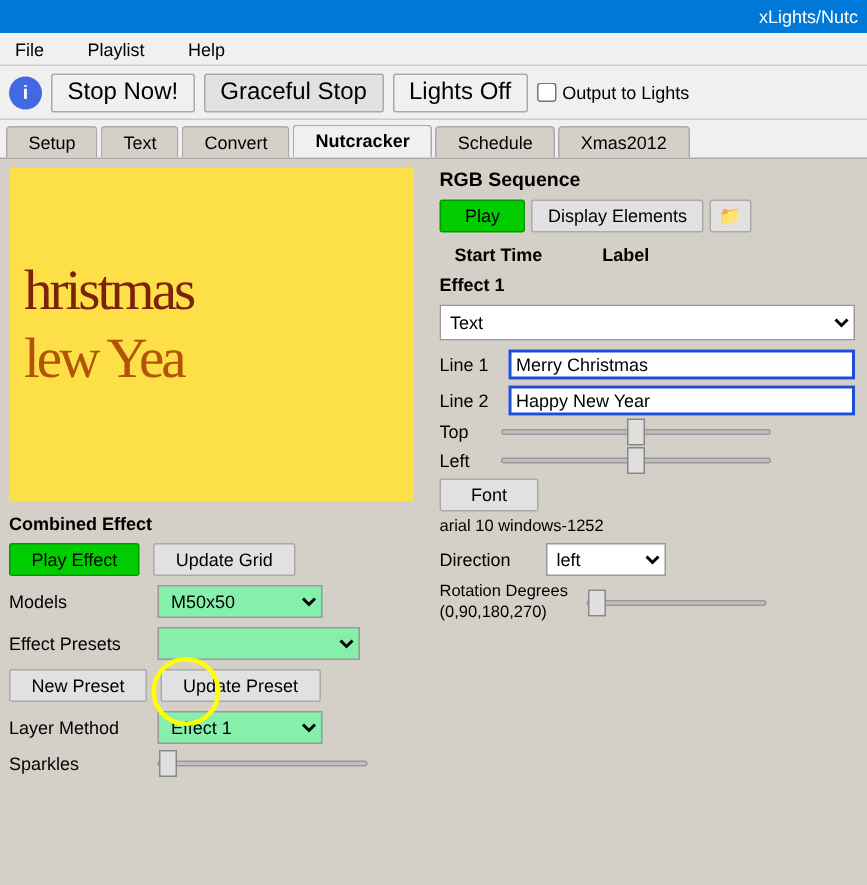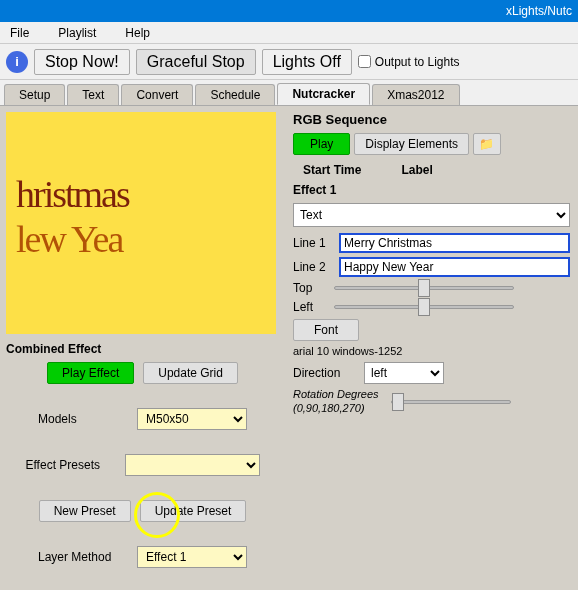--- a/index.html
+++ b/index.html
@@ -147,23 +147,22 @@
     .section-label {
       font-size: 12px;
       font-weight: bold;
       margin-bottom: 6px;
     }
 
     
     .form-row {
       display: flex;
       align-items: center;
-      margin-bottom: 24px;
+      margin-bottom: 6px;
       gap: 9px;
-      justify-content: center;
     }
     .form-label-left {
       width: 90px;
       font-size: 12px;
       flex-shrink: 0;
     }
 
     .btn-green {
       background: #00cc00;
       border: 1px solid #009900;
@@ -179,21 +178,21 @@
       color: #000;
       padding: 3px 14px;
       cursor: pointer;
       font-size: 12px;
       border-radius: 2px;
     }
 
     .combo-box {
       height: 22px;
       border: 1px solid #999;
-      background: #fef9c3;
+      background: #86efac;
       font-size: 12px;
       padding: 0 4px;
     }
 
     select {
       height: 22px;
       border: 1px solid #999;
       background: white;
       font-size: 12px;
       padding: 0 2px;
@@ -347,21 +346,20 @@
       width: 80px;
       height: 22px;
       border: 1px solid #999;
       background: white;
       font-size: 12px;
     }
 
     .rotation-label {
       font-size: 11px;
       margin-bottom: 2px;
-      font-style: italic;
     }
 
     
     .highlight-circle {
       position: absolute;
       width: 46px;
       height: 46px;
       border: 3px solid #ffff00;
       border-radius: 50%;
       pointer-events: none;
@@ -394,22 +392,22 @@
   <label class="checkbox-label">
     <input type="checkbox" style="">
     <span>Output to Lights</span>
   </label>
 </div>
 
 <div class="tabs">
   <div class="tab">Setup</div>
   <div class="tab">Text</div>
   <div class="tab">Convert</div>
+  <div class="tab active">Nutcracker</div>
   <div class="tab">Schedule</div>
-  <div class="tab active">Nutcracker</div>
   <div class="tab">Xmas2012</div>
 </div>
 
 <div class="main-content">
 
   <div class="left-panel">
 
     <div class="preview-canvas">
       <span class="preview-text-1">hristmas</span>
       <span class="preview-text-2">lew Yea</span>

